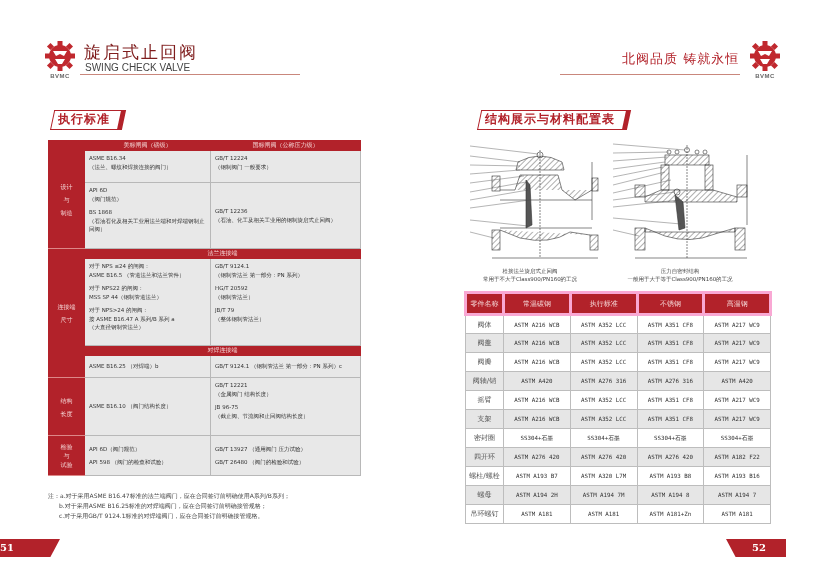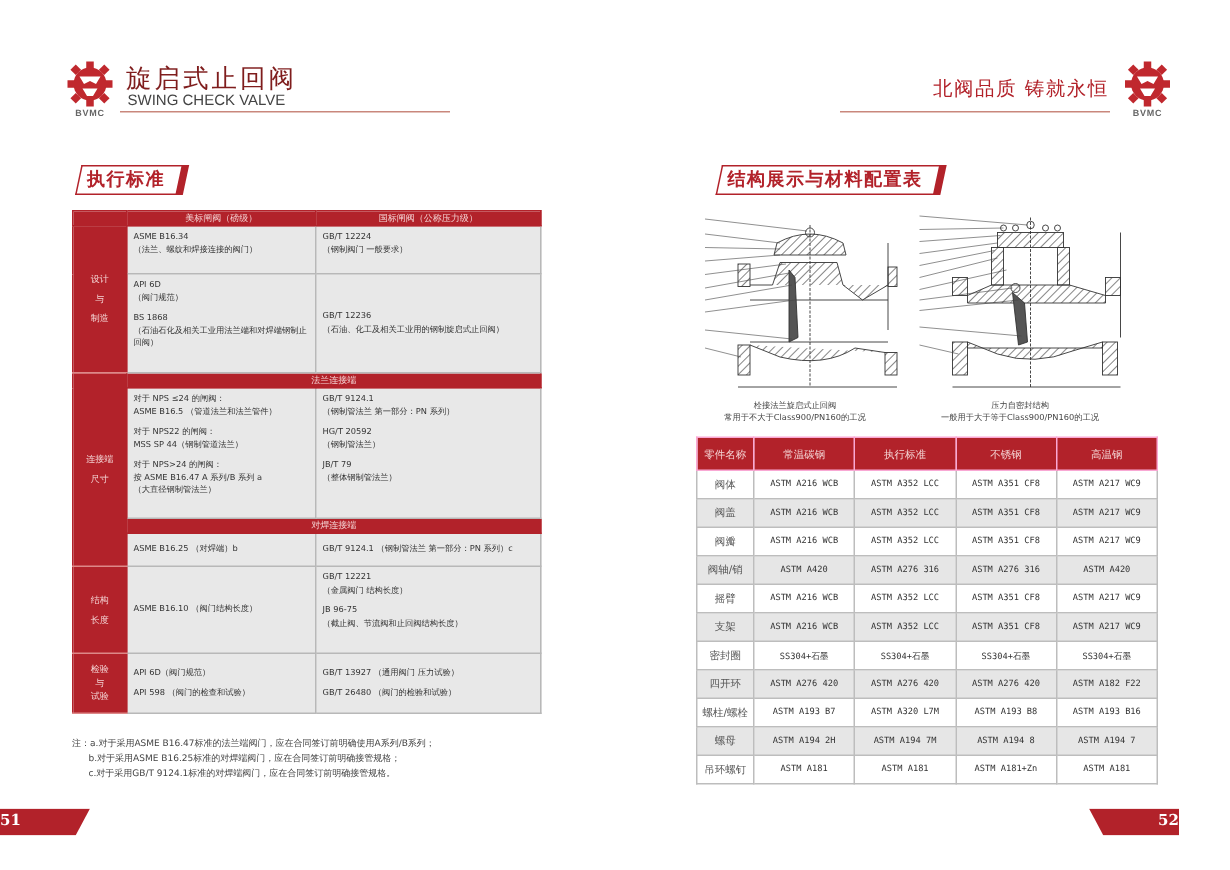--- a/index.html
+++ b/index.html
@@ -30,29 +30,29 @@
   .std-table .cat { background: #b2222a; color: #f4d4d4; width: 36px; text-align: center; vertical-align: middle; font-size: 6px; line-height: 13px; border-color: #b2222a; border-bottom: 1px solid #d88; }
   .std-table .cell { background: #e8e8e8; padding: 3px 4px; line-height: 8.5px; }
   .std-table .cell p + p { margin-top: 5px; }
   .std-table .c1 { width: 126px; }
 
   .notes { position: absolute; left: 48px; top: 491px; font-size: 6px; color: #444; line-height: 10px; }
   .notes .ind { padding-left: 11px; }
 
   .pagenum { position: absolute; height: 18px; background: #b2222a; color: #fff; font-family: "DejaVu Serif", serif; font-weight: bold; font-size: 10px; line-height: 18px; }
   .pagenum.left { left: 0; top: 539px; width: 60px; clip-path: polygon(0 0, 100% 0, 84% 100%, 0 100%); }
-  .pagenum.right { left: 726px; top: 539px; width: 60px; padding-left: 26px; clip-path: polygon(0 0, 100% 0, 100% 100%, 16% 100%); text-align: right; }
+  .pagenum.right { left: 726px; top: 539px; width: 60px; padding-left: 26px; clip-path: polygon(0 0, 100% 0, 100% 100%, 16% 100%); }
 
   
   .diagram { position: absolute; }
   .diagram .cap { position: absolute; width: 100%; text-align: center; font-size: 5.5px; color: #444; line-height: 8px; }
 
   
   .mat-table { position: absolute; left: 464px; top: 291px; width: 308px; border-collapse: collapse; font-size: 6.2px; color: #333; }
-  .mat-table th { background: #b2222a; color: #f4d4d4; font-weight: normal; font-size: 7px; height: 22px; border: 1px solid #f9a8d4; text-align: center; vertical-align: middle; }
+  .mat-table th { background: #b2222a; color: #f4d4d4; font-weight: normal; font-size: 7px; height: 22px; border: 3px solid #f9a8d4; text-align: center; vertical-align: middle; }
   .mat-table td { border: 1px solid #bdbdbd; height: 19px; text-align: center; vertical-align: middle; font-family: "DejaVu Sans Mono", monospace; font-size: 5.8px; }
   .mat-table td.name { font-family: "DejaVu Sans", sans-serif; font-size: 7px; color: #555; width: 38px; line-height: 8px; }
   .mat-table tr:nth-child(even) td { background: #e6e6e6; }
   .mat-table tr:nth-child(odd) td { background: #ffffff; }
 </style>
 </head>
 <body>
 
 <div class="logo" style="left:40px; top:40px;">
   <svg width="40" height="34" viewBox="0 0 40 34">

